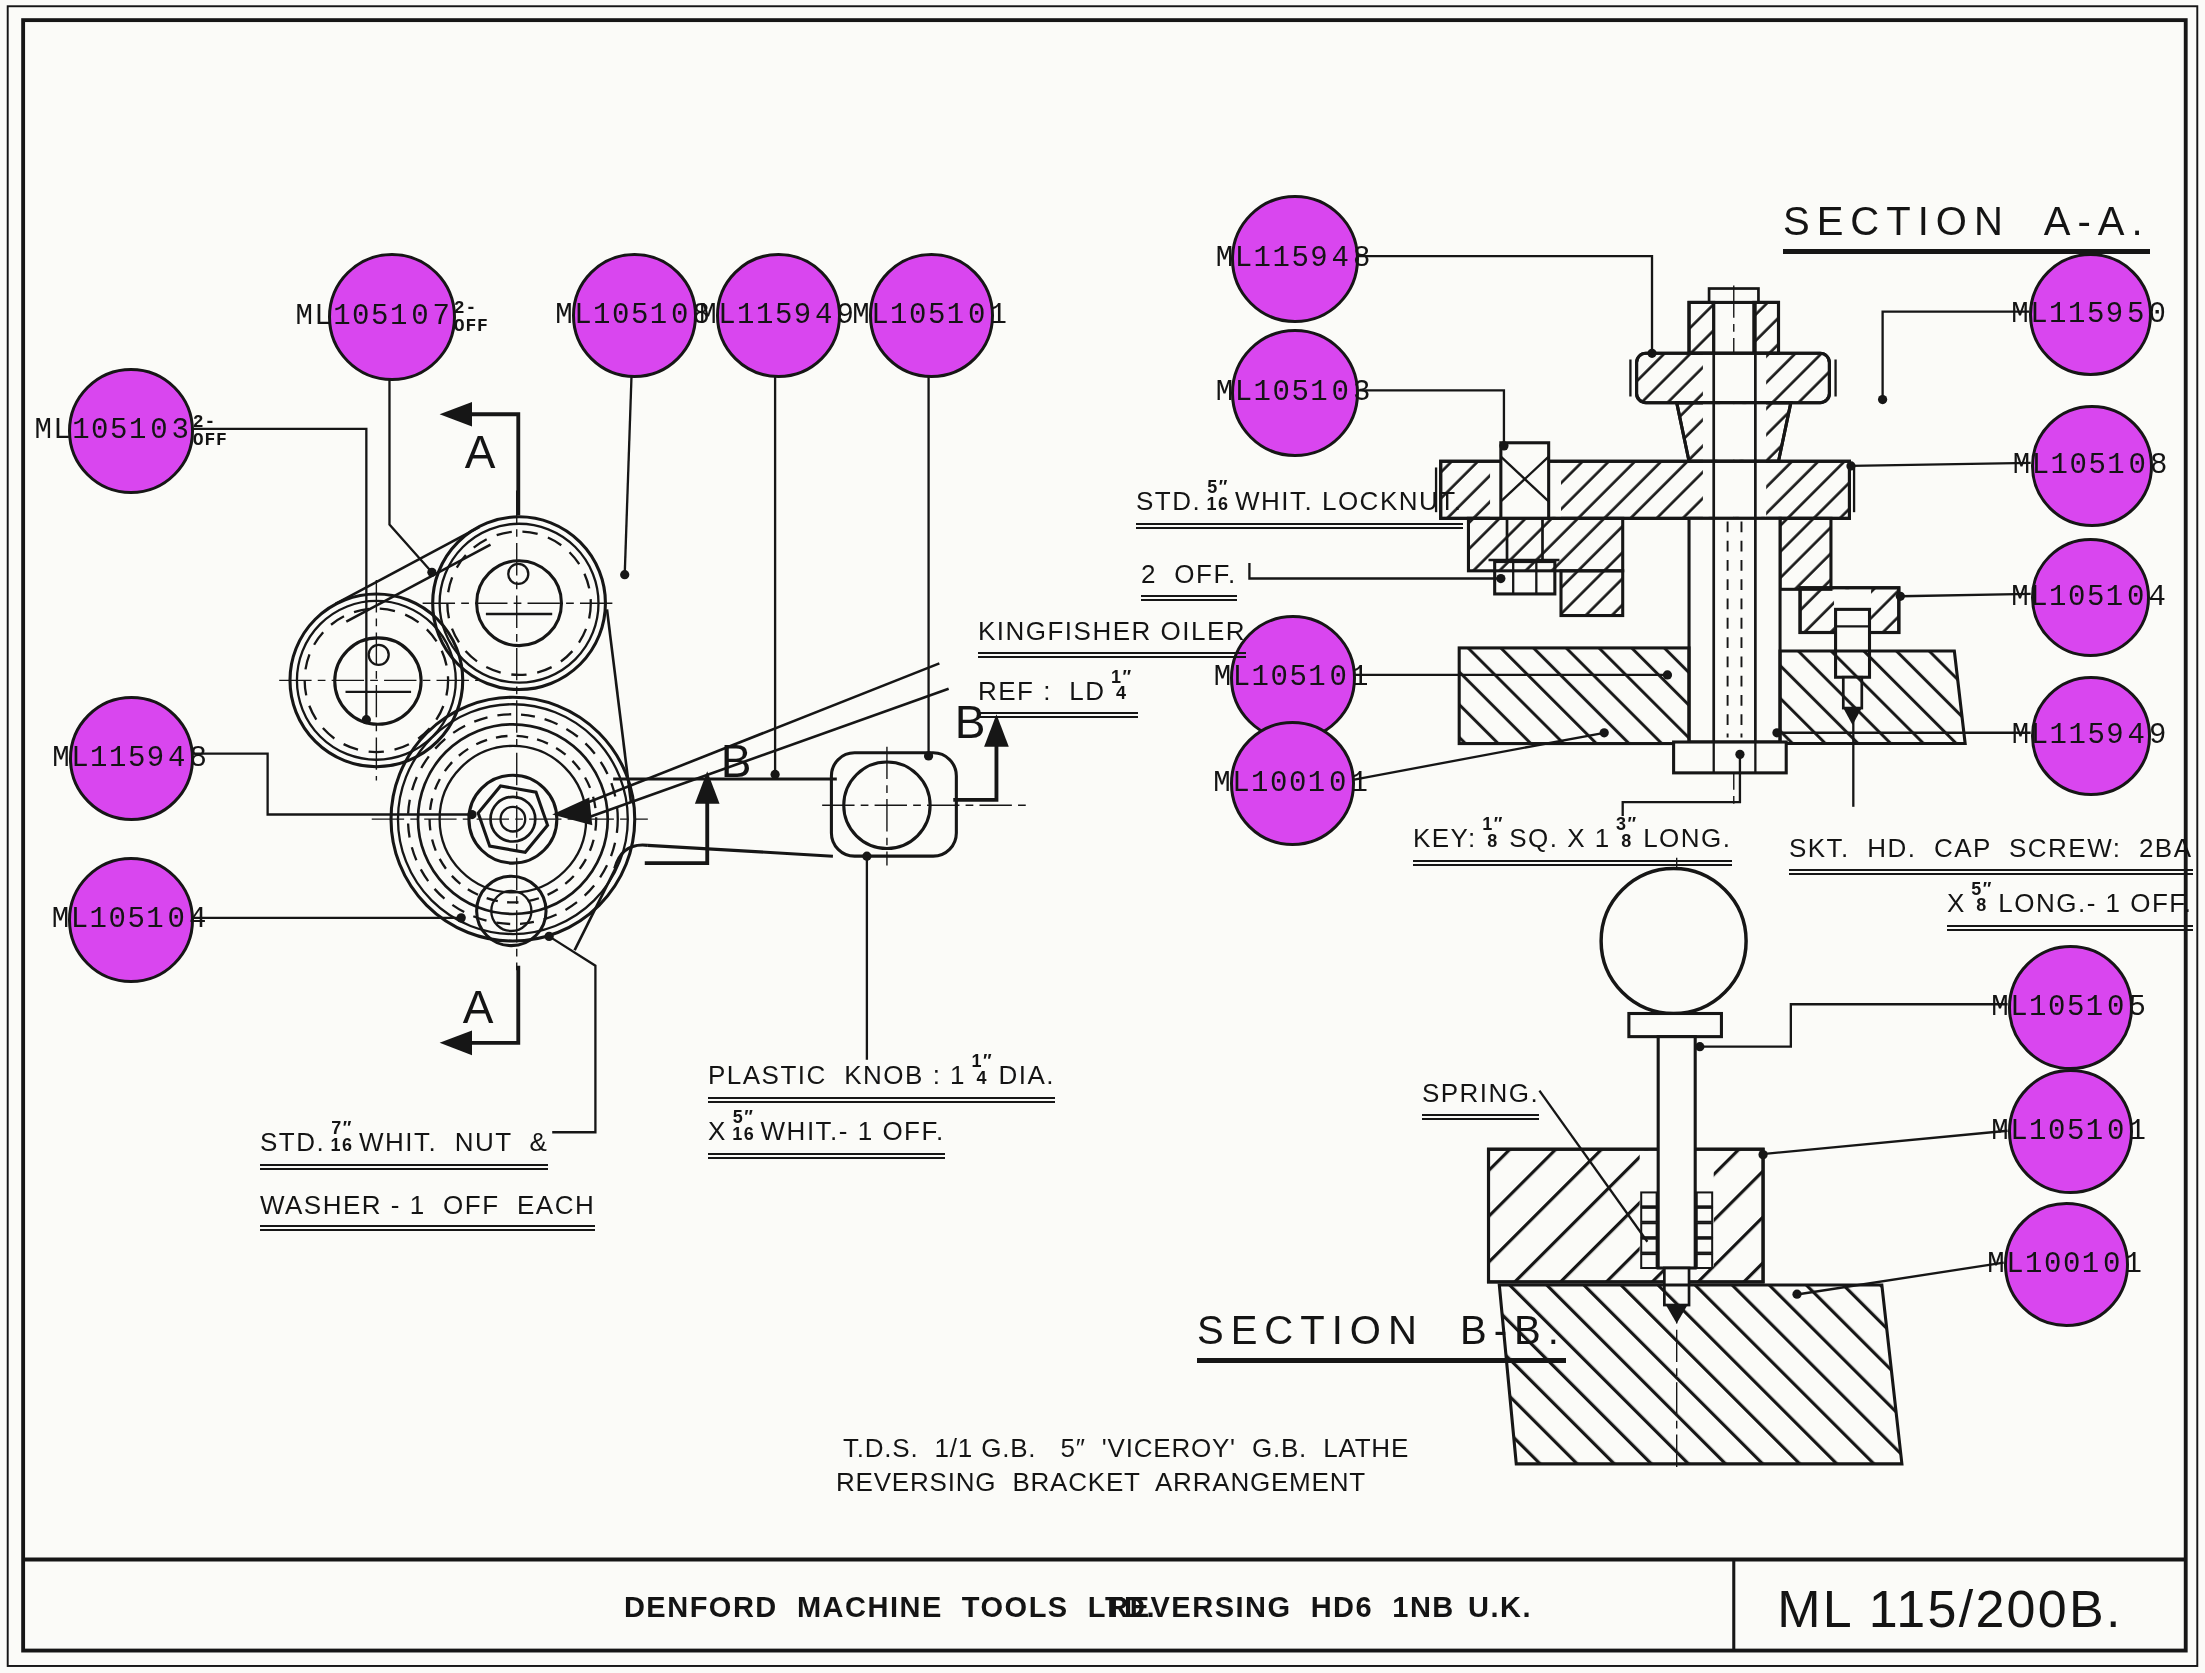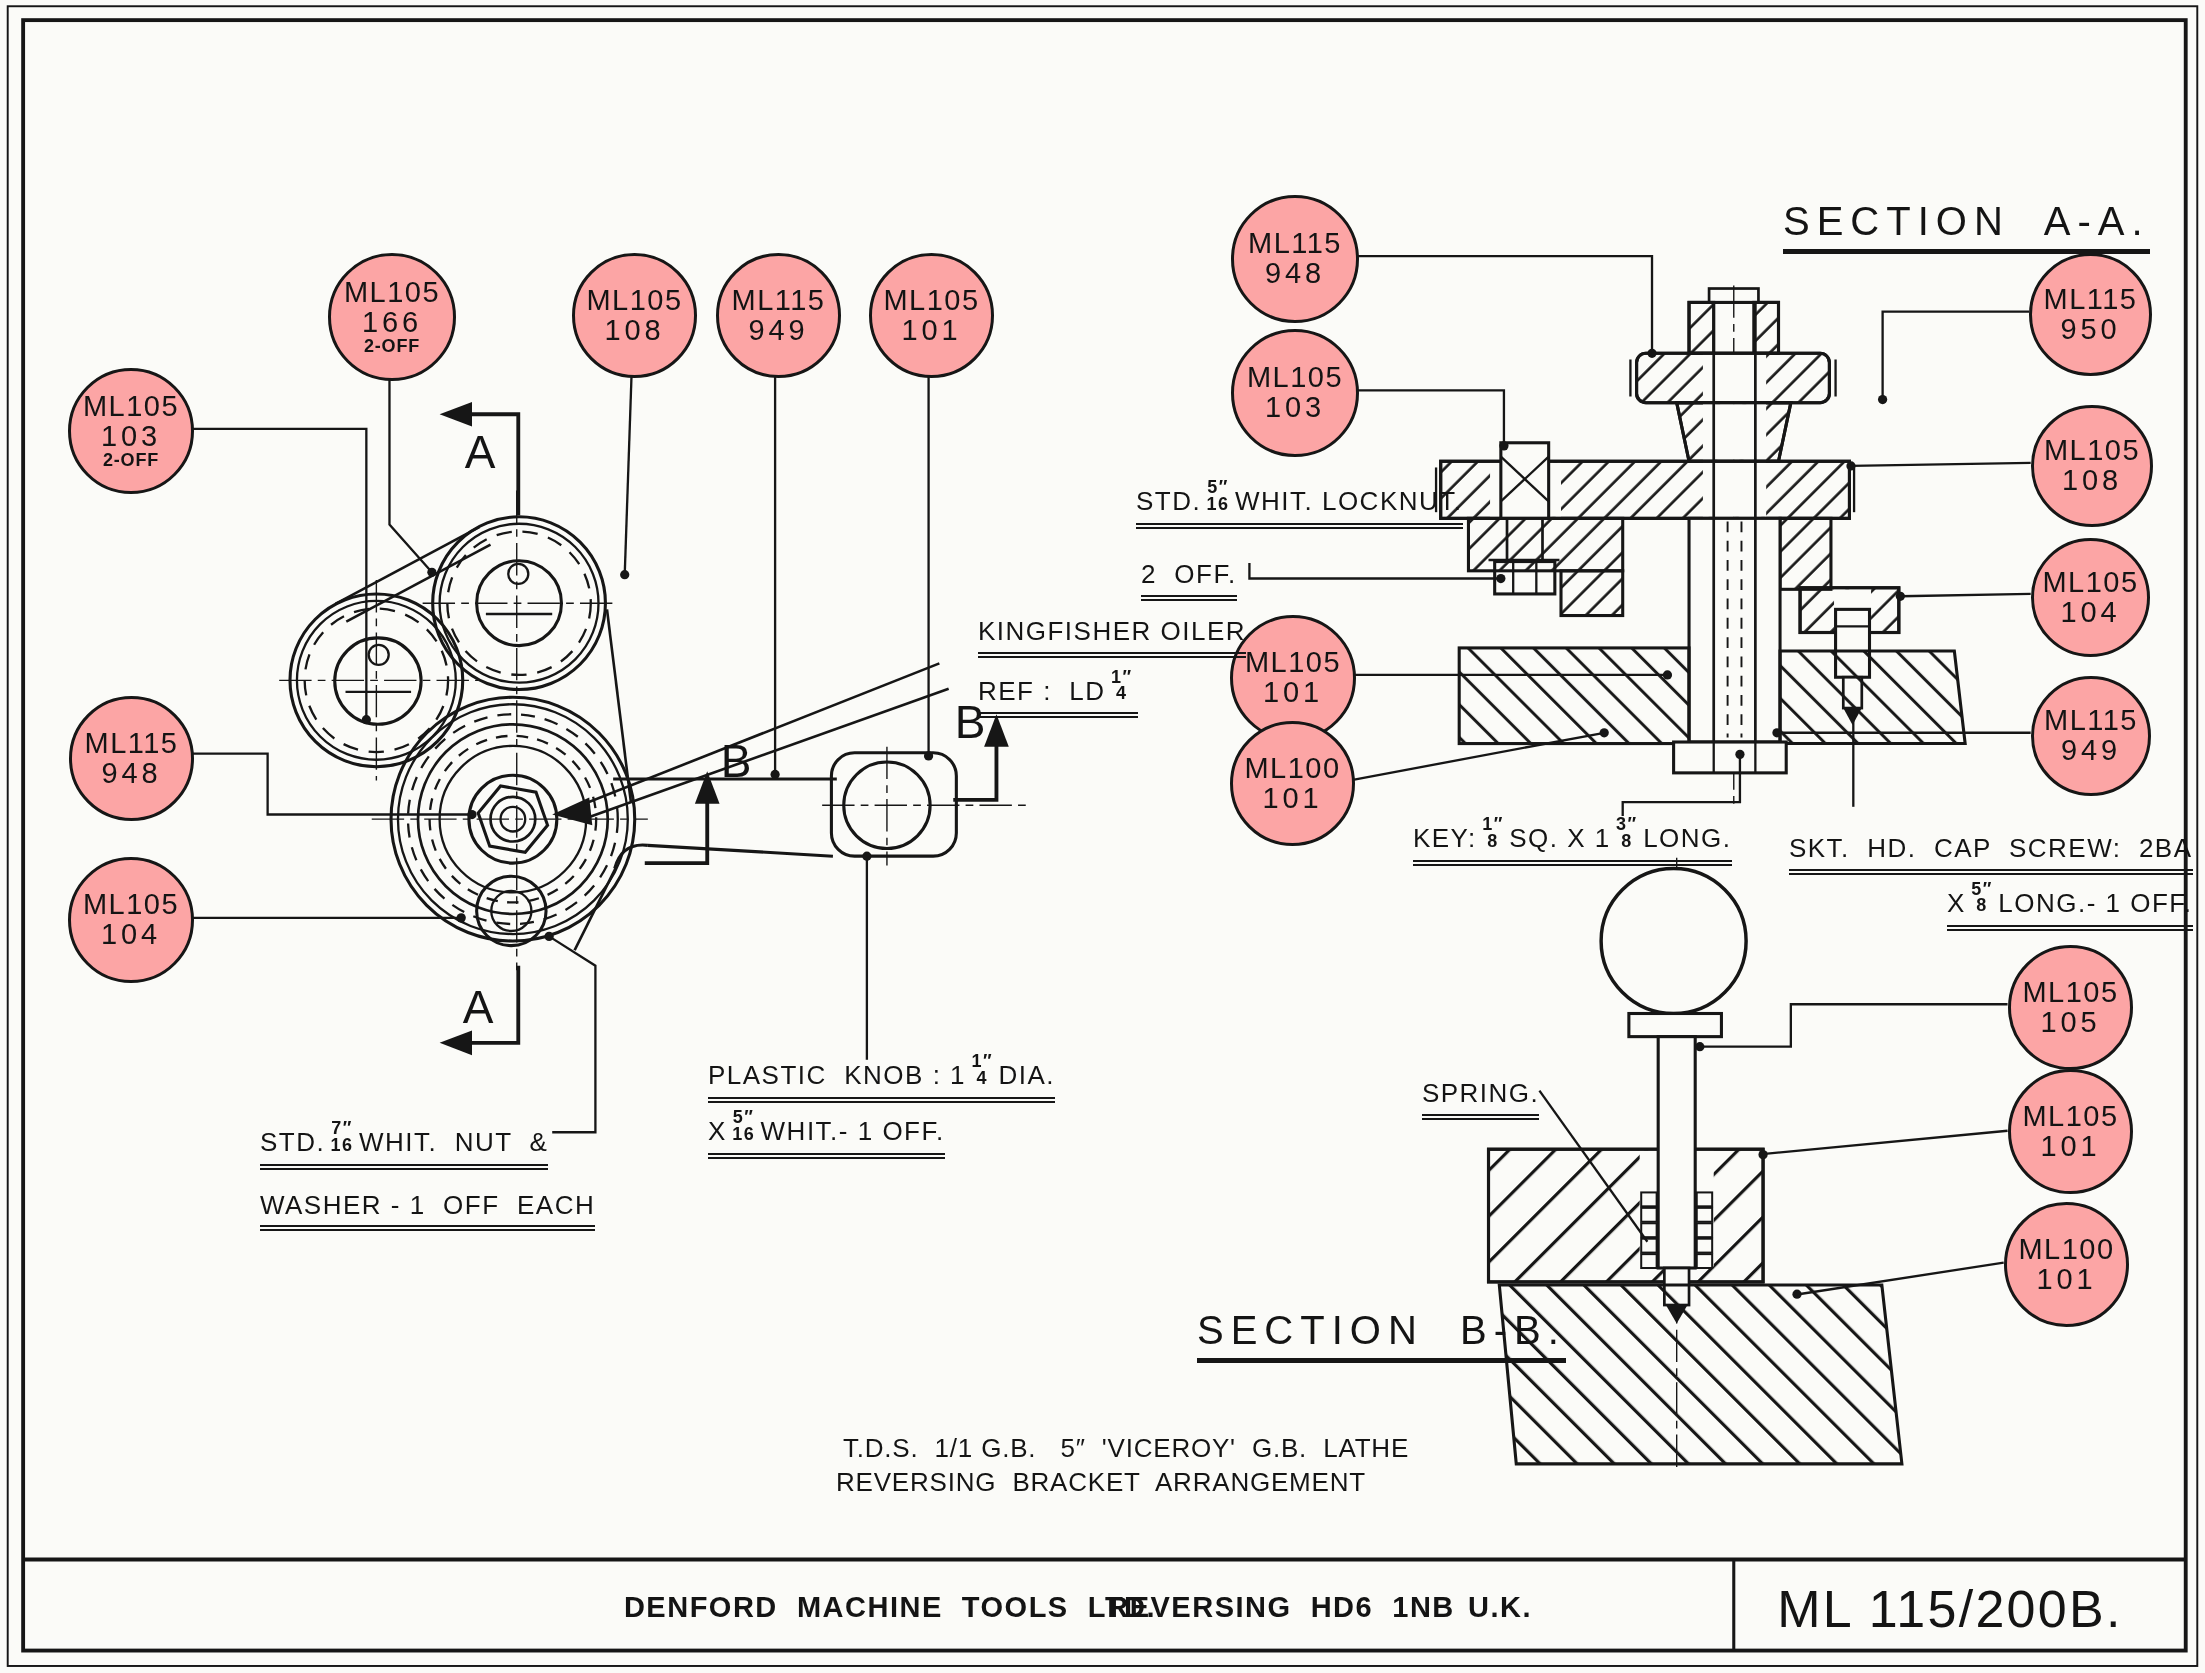--- a/index.html
+++ b/index.html
@@ -1,22 +1,22 @@
 <!DOCTYPE html>
 <html style="font-size:12.3px"><head>
 <meta charset="utf-8">
 <style>
   html,body{margin:0;padding:0;background:#e8e8e4;}
   #sheet{position:relative;width:2205px;height:1673px;background:#fbfbf8;overflow:hidden;
          font-family:"Liberation Sans", sans-serif;color:#141414;}
   svg{position:absolute;left:0;top:0;}
   .abs{position:absolute;white-space:pre;}
-  .balloon{position:absolute;border:3.9px solid #161616;border-radius:50%;background:#fca5a5;
-           display:flex;flex-direction:column;align-items:center;justify-content:center;
-           line-height:1.02;font-weight:500;}
+  .balloon{position:absolute;border:3.9px solid #161616;border-radius:50%;background:#d946ef;
+           display:flex;flex-direction:row;align-items:center;justify-content:center;
+           line-height:1.02;font-weight:500;font-family:Liberation Mono, monospace;}
   .b-top{font-size:29px;letter-spacing:1.5px;}
   .b-num{font-size:29px;letter-spacing:3.9px;}
   .b-extra{font-size:18px;font-weight:600;letter-spacing:0.8px;}
   .note{font-size:26px;letter-spacing:1.5px;font-weight:500;}
   .note .ln{display:inline-flex;align-items:center;}
   .ul{border-bottom:6.2px double #161616;padding-bottom:4.6px;}
   .ul1{border-bottom:5.4px solid #161616;padding-bottom:5.4px;}
   .fr{display:inline-flex;flex-direction:column;align-items:center;font-size:18px;line-height:0.92;
       margin:0 5.4px;transform:translateY(-6.2px);font-weight:600;}
   .sec-title{font-size:40px;letter-spacing:7px;font-weight:500;}
@@ -315,21 +315,21 @@
     <g fill="#161616" stroke="none">
       <circle cx="2204" cy="1357" r="6"></circle>
           <circle cx="2286" cy="1497" r="6"></circle>
       <circle cx="2330" cy="1678" r="6"></circle>
     </g>
   </g>
 </svg>
 
   <div class="balloon" style="left:328px;top:253px;width:122px;height:122px;">
     <span class="b-top">ML105</span>
-    <span class="b-num">166</span>
+    <span class="b-num">107</span>
     <span class="b-extra">2-OFF</span>
   </div>
   <div class="balloon" style="left:572px;top:253px;width:119px;height:119px;">
     <span class="b-top">ML105</span>
     <span class="b-num">108</span>
   </div>
   <div class="balloon" style="left:716px;top:253px;width:119px;height:119px;">
     <span class="b-top">ML115</span>
     <span class="b-num">949</span>
   </div>

